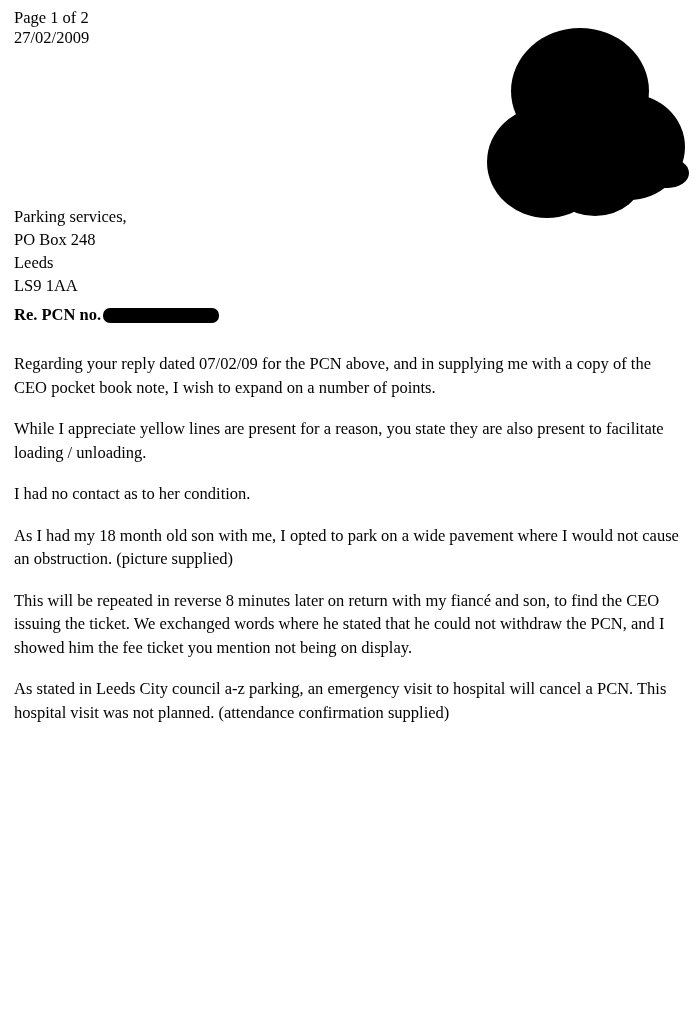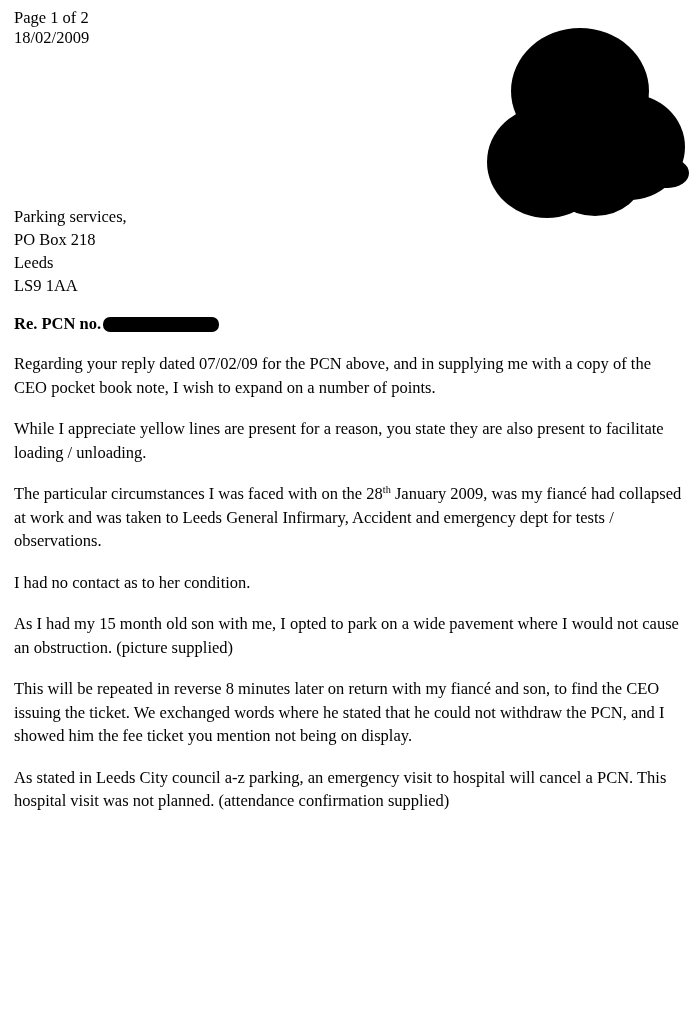--- a/index.html
+++ b/index.html
@@ -57,21 +57,21 @@
     top: 172px;
     font-size: 16.5px;
     line-height: 23px;
     margin-top: 33px;
   }
   .address-line { white-space: pre; }
 
   .subject-line {
     position: absolute;
     left: 14px;
-    top: 314px;
+    top: 305px;
     font-size: 16.5px;
     font-weight: bold;
     line-height: 20px;
   }
   .subject-redaction {
     display: inline-block;
     vertical-align: middle;
     background: #000000;
     width: 116px;
     height: 15px;
@@ -100,45 +100,44 @@
     line-height: 0;
   }
 </style>
 </head>
 <body>
 
 <div class="page">
 
   <div class="header-block">
     <div class="header-line">Page 1 of 2</div>
-    <div class="header-line">18/02/2009</div>
+    <div class="header-line">27/02/2009</div>
   </div>
 
   <div class="redaction-cluster">
     <span class="blob blob-a"></span>
     <span class="blob blob-b"></span>
     <span class="blob blob-c"></span>
     <span class="blob blob-e"></span>
     <span class="blob blob-d"></span>
   </div>
 
   <div class="address-block">
     <div class="address-line">Parking services,</div>
-    <div class="address-line">PO Box 218</div>
+    <div class="address-line">PO Box 248</div>
     <div class="address-line">Leeds</div>
     <div class="address-line">LS9 1AA</div>
   </div>
 
   <div class="subject-line">
     <span>Re. PCN no.</span><span class="subject-redaction"></span>
   </div>
 
   <div class="body-block">
     <p class="para">Regarding your reply dated 07/02/09 for the PCN above, and in supplying me with a copy of the CEO pocket book note, I wish to expand on a number of points.</p>
     <p class="para">While I appreciate yellow lines are present for a reason, you state they are also present to facilitate loading / unloading.</p>
-    <p class="para"><span>The particular circumstances I was faced with on the 28</span><sup>th</sup><span> January 2009, was my fiancé had collapsed at work and was taken to Leeds General Infirmary, Accident and emergency dept for tests / observations.</span></p>
     <p class="para">I  had no contact as to her condition.</p>
-    <p class="para">As I had my 15 month old son with me, I opted to park on a wide pavement where I would not cause an obstruction. (picture supplied)</p>
+    <p class="para">As I had my 18 month old son with me, I opted to park on a wide pavement where I would not cause an obstruction. (picture supplied)</p>
     <p class="para">This will be repeated in reverse 8 minutes later on return with my fiancé and son, to find the CEO issuing the ticket. We exchanged words where he stated that he could not withdraw the PCN, and I showed him the fee ticket you mention not being on display.</p>
     <p class="para">As stated in Leeds City council a-z parking, an emergency visit to hospital will cancel a PCN. This hospital visit was not planned. (attendance confirmation supplied)</p>
   </div>
 
 </div>
 
 </body></html>

